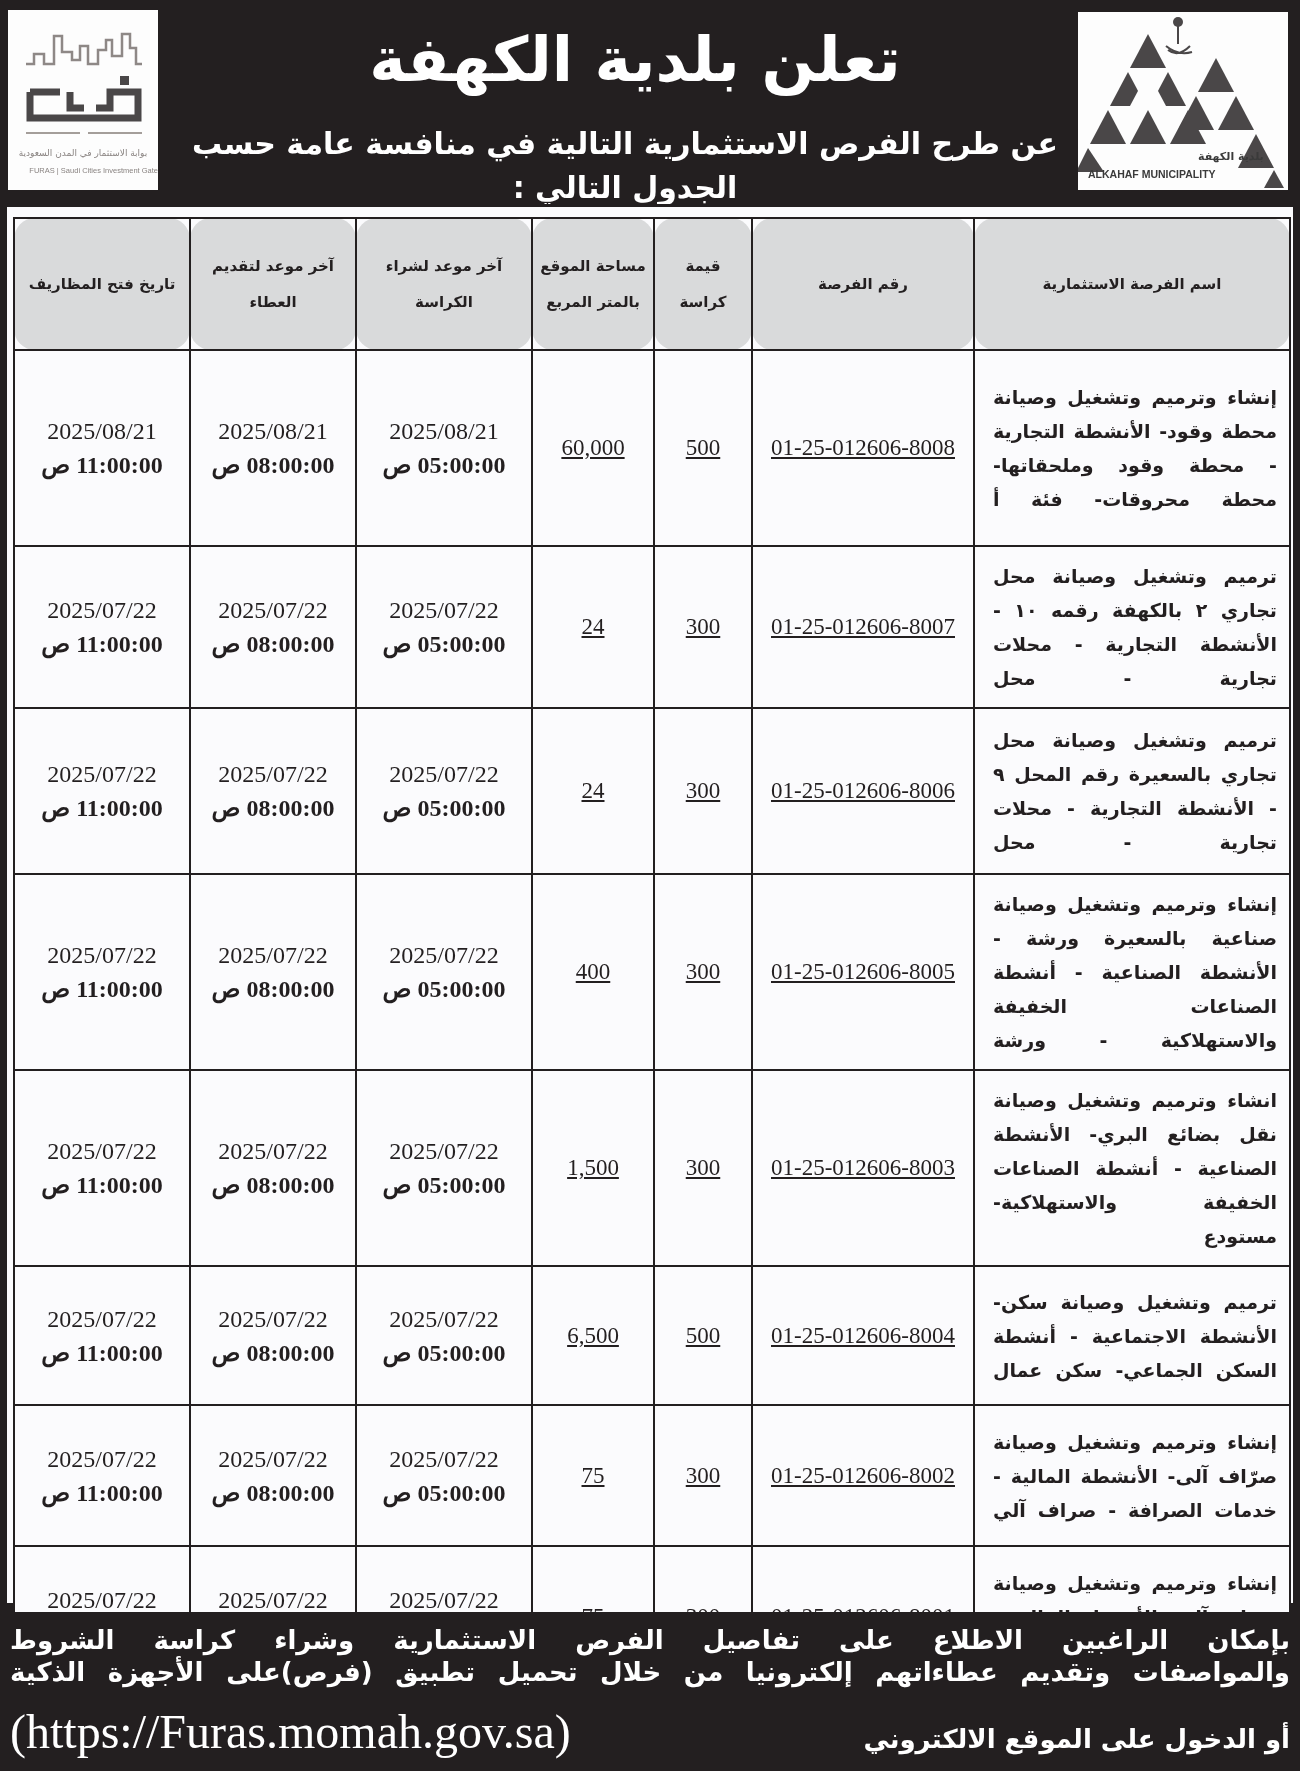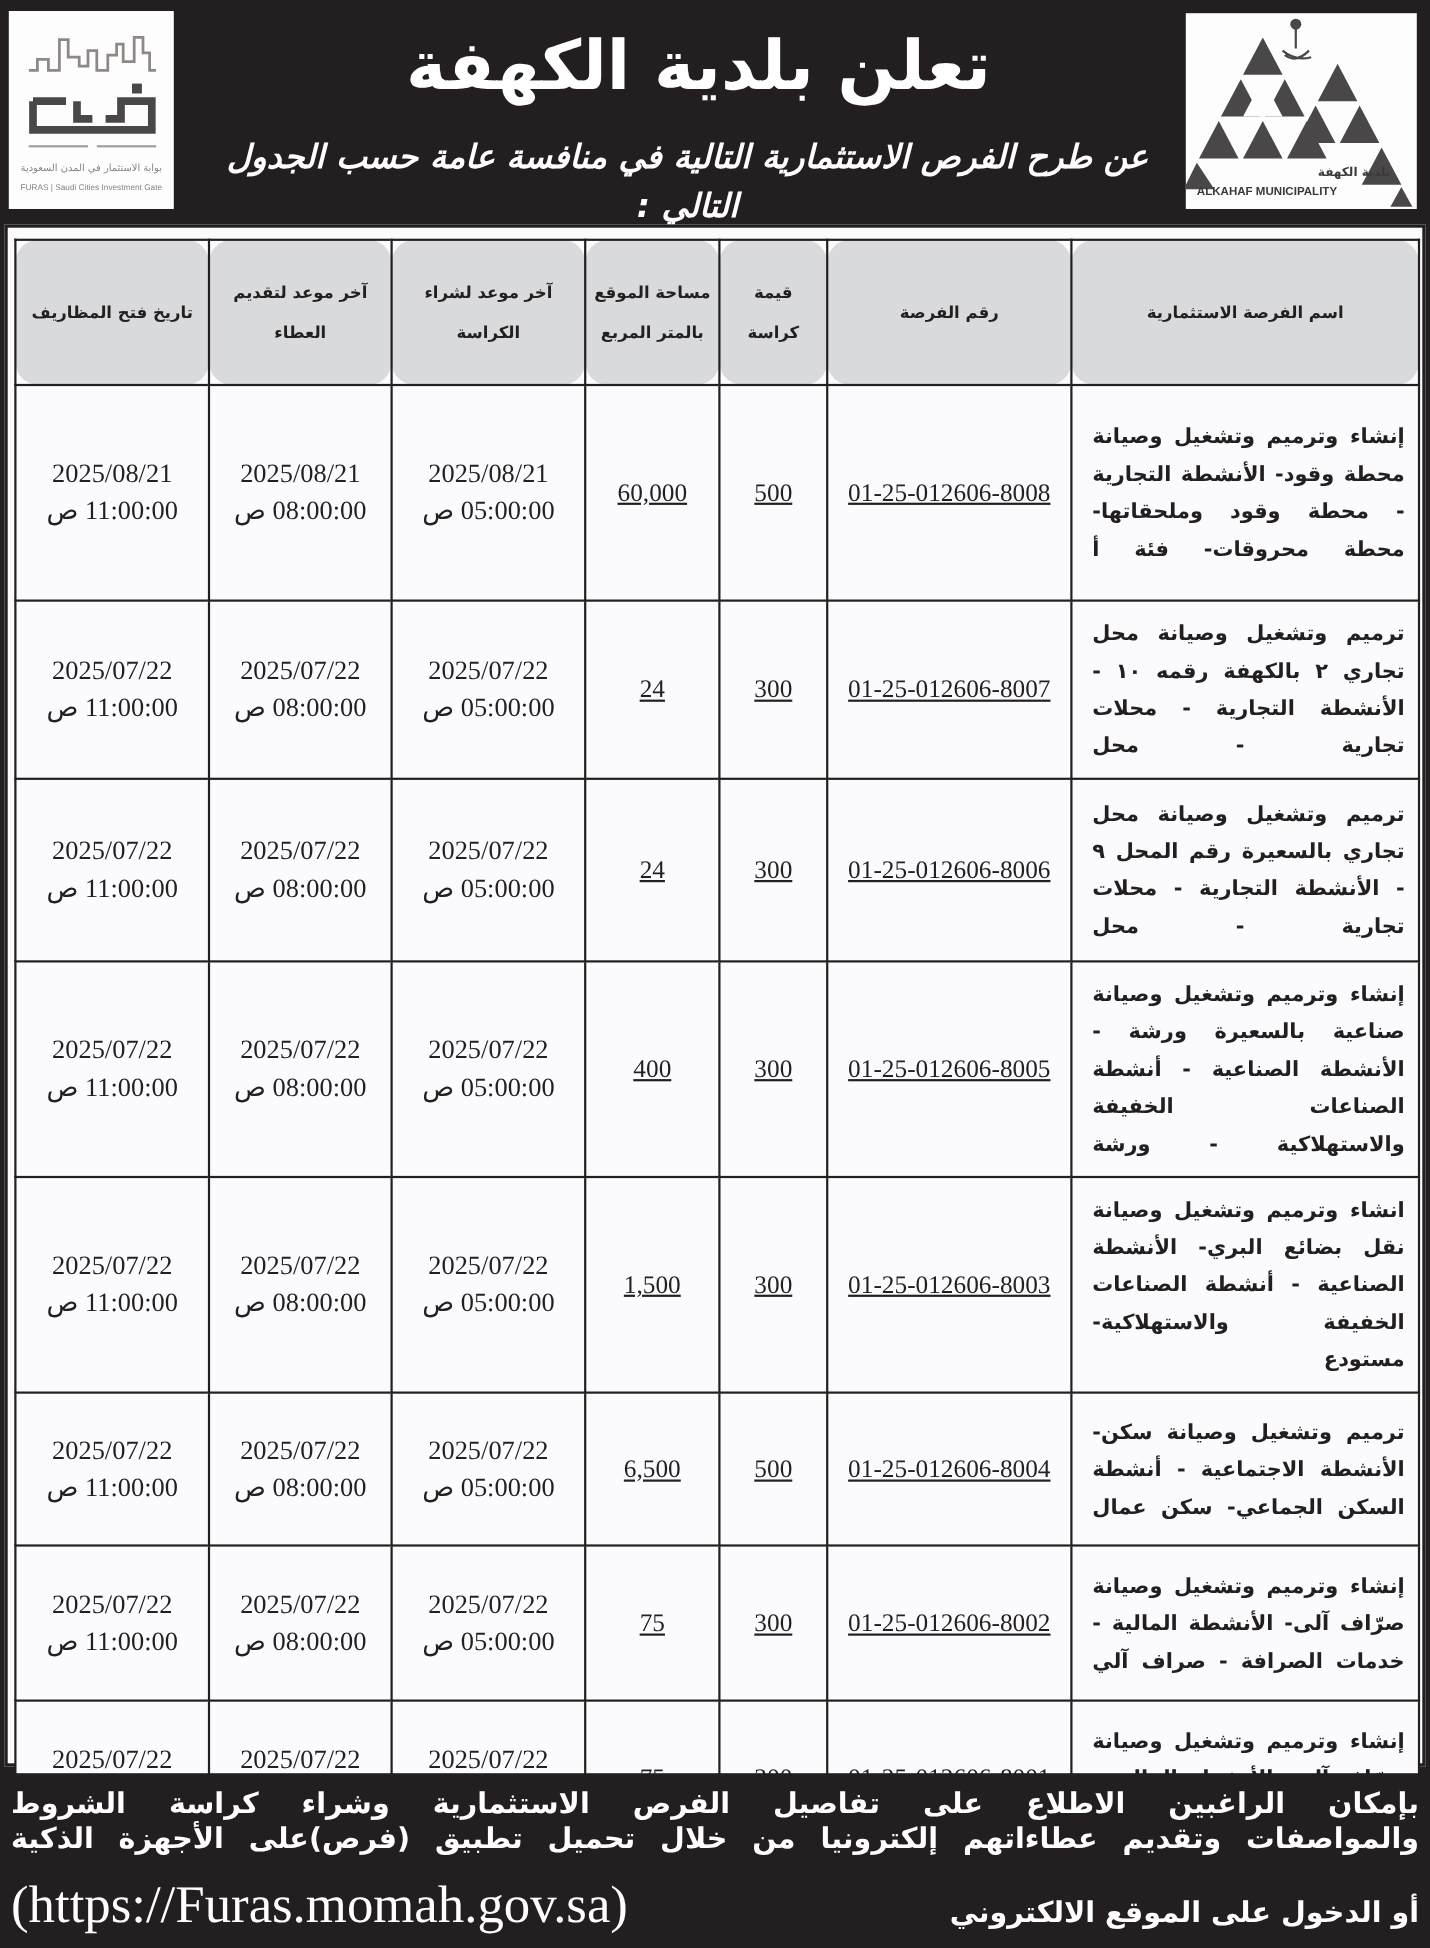--- a/index.html
+++ b/index.html
@@ -6,41 +6,41 @@
   html, body { width: 1300px; height: 1771px; background: #231f20; overflow: hidden; }
   body { position: relative; font-family: "DejaVu Sans", sans-serif; }
 
   
   .header { position: absolute; left: 0; top: 0; width: 1300px; height: 200px; background: #231f20; }
   .logo-furas { position: absolute; left: 8px; top: 10px; width: 150px; height: 180px; background: #fdfdfd; }
   .logo-furas .skyline { position: absolute; left: 18px; top: 20px; width: 116px; height: 44px; }
   .logo-furas .word { position: absolute; left: 18px; top: 64px; width: 116px; height: 52px; }
   .logo-furas .rule { position: absolute; top: 122px; height: 2px; background: #a49e9a; }
   .logo-furas .sub-ar { position: absolute; left: 0; right: 0; top: 138px; text-align: center; font-size: 9px; color: #8a8482; direction: rtl; }
-  .logo-furas .sub-en { position: absolute; left: 0; right: 0; top: 156px; text-align: center; font-size: 7.5px; color: #8a8482; font-family: "Liberation Sans", sans-serif; }
+  .logo-furas .sub-en { position: absolute; left: 0; right: 0; top: 156px; text-align: right; font-size: 7.5px; color: #8a8482; font-family: "Liberation Sans", sans-serif; }
 
   .title-main { position: absolute; left: 190px; width: 890px; top: 20px; text-align: center; color: #ffffff; font-family: "DejaVu Sans", sans-serif; font-weight: bold; font-size: 62px; letter-spacing: 6px; direction: rtl; line-height: 80px; }
-  .title-sub { position: absolute; left: 180px; width: 890px; top: 122px; text-align: center; color: #ffffff; font-family: "DejaVu Sans", sans-serif; font-weight: bold; font-size: 30px; direction: rtl; line-height: 44px; font-style: italic; }
+  .title-sub { position: absolute; left: 180px; width: 890px; top: 122px; text-align: center; color: #ffffff; font-family: "DejaVu Sans", sans-serif; font-weight: bold; font-size: 30px; direction: rtl; line-height: 44px; }
 
   .logo-kahaf { position: absolute; left: 1078px; top: 12px; width: 210px; height: 178px; background: #fdfdfd; }
   .logo-kahaf svg { position: absolute; left: 0; top: 0; }
   .logo-kahaf .name-ar { position: absolute; left: 120px; top: 138px; font-size: 11px; font-weight: bold; color: #3a3a3a; direction: rtl; }
   .logo-kahaf .name-en { position: absolute; left: 10px; top: 156px; font-size: 10.5px; font-weight: bold; color: #3a3a3a; font-family: "Liberation Sans", sans-serif; }
 
   
   .table-frame { position: absolute; left: 4px; top: 204px; width: 1292px; height: 1402px; background: #fbfbfd; border: 3px solid #231f20; }
   table.opps { position: absolute; left: 6px; top: 10px; width: 1276px; border-collapse: collapse; direction: rtl; table-layout: fixed; }
   table.opps th, table.opps td { border: 2px solid #231f20; vertical-align: middle; text-align: center; }
   table.opps th { background: #d9dadb; height: 132px; font-family: "DejaVu Sans", sans-serif; font-weight: bold; font-size: 15px; color: #231f20; line-height: 36px; padding: 0 6px; border-radius: 21px; }
   table.opps td { background: #fbfbfd; color: #231f20; }
   .name-cell { font-family: "DejaVu Sans", sans-serif; font-weight: bold; font-size: 19px; line-height: 34px; text-align: justify !important; text-align-last: justify; padding: 12px 12px 12px 18px; direction: rtl; margin-left: 12px; }
   .num-cell { font-family: "Liberation Serif", serif; font-size: 23px; text-decoration: underline; }
   .date-cell { font-family: "Liberation Serif", serif; font-size: 24px; line-height: 34px; }
   .date-cell .d { display: block; }
-  .date-cell .t { display: block; direction: rtl; }
+  .date-cell .t { display: block; direction: rtl; font-weight: bold; }
 
   
   .footer { position: absolute; left: 0; top: 1612px; width: 1300px; height: 159px; background: #231f20; color: #ffffff; direction: rtl; }
   .footer .line { position: absolute; right: 10px; width: 1280px; font-family: "DejaVu Sans", sans-serif; font-weight: bold; font-size: 26px; text-align: justify; text-align-last: justify; white-space: nowrap; line-height: 40px; }
   .footer .l1 { top: 8px; }
   .footer .l2 { top: 40px; }
   .footer .l3 { top: 100px; display: flex; flex-direction: row; justify-content: space-between; align-items: baseline; text-align: right; }
   .footer .l3 .url { font-family: "Liberation Serif", serif; font-weight: normal; font-size: 48px; direction: ltr; }
 </style>
 </head>

